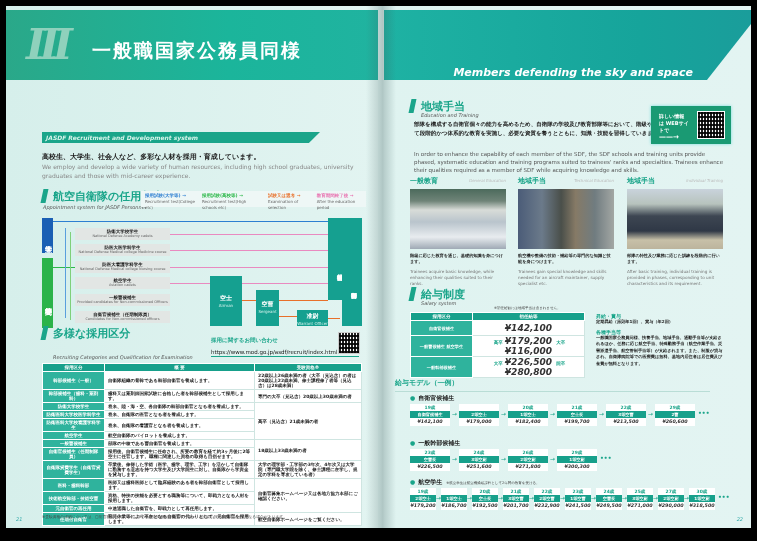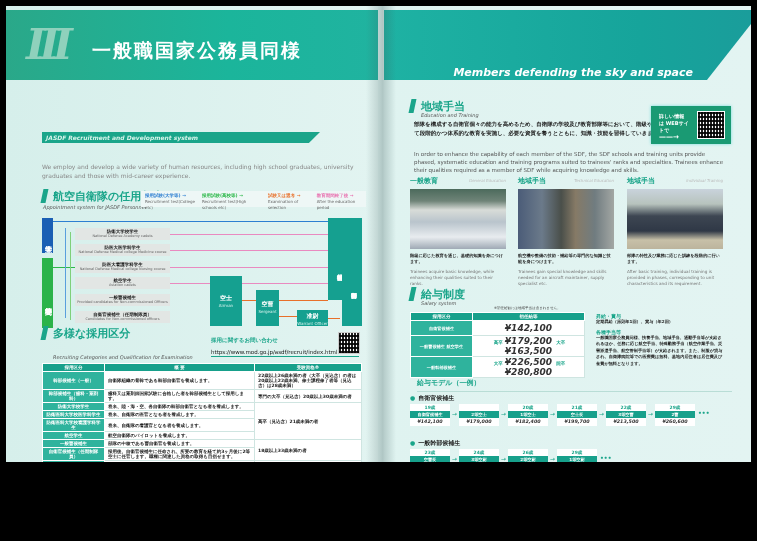--- a/index.html
+++ b/index.html
@@ -1,17 +1,17 @@
 <!DOCTYPE html>
 <html><head>
 <meta charset="utf-8">
 <style>
 *{box-sizing:border-box;margin:0;padding:0}
 html,body{width:757px;height:541px;background:#000;overflow:hidden;font-family:"DejaVu Sans",sans-serif}
-.spread{position:absolute;left:6px;top:6px;width:745px;height:456px;background:#ddf1ee;overflow:hidden}
+.spread{position:absolute;left:6px;top:6px;width:745px;height:522px;background:#ddf1ee;overflow:hidden}
 .page{position:absolute;top:0;height:522px;overflow:hidden}
 .pl{left:0;width:372px;background:linear-gradient(90deg,#d6efeb,#e2f4f1)}
 .pr{left:378px;width:367px;background:linear-gradient(90deg,#dff3f0,#e3f4f2)}
 .gutter{position:absolute;left:360px;top:0;width:30px;height:522px;background:linear-gradient(90deg,rgba(0,0,0,0) 0%,rgba(60,90,90,.22) 45%,rgba(60,90,90,.28) 55%,rgba(0,0,0,0) 100%);z-index:5}
 .hdr-l{position:absolute;left:0;top:4px;width:372px;height:70px;background:linear-gradient(90deg,#2aa889,#1bb59b 60%,#20b3a0)}
 .hdr-r{position:absolute;left:0;top:4px;width:367px;height:70px;background:linear-gradient(90deg,#1eb2a3,#16a49b 70%,#1a9d9b);clip-path:polygon(0 0,100% 0,100% 20%,88% 100%,0 100%)}
 .roman{position:absolute;left:20px;top:10px;font:italic bold 42px "DejaVu Serif",serif;color:#8fd1bc;letter-spacing:-6px}
 .sec-title{position:absolute;left:86px;top:28px;font:bold 19px "DejaVu Sans",sans-serif;color:#fff;letter-spacing:2px}
 .en-title{position:absolute;right:58px;top:56px;font:italic bold 11px "DejaVu Sans",sans-serif;color:#fff}
 .main-h{position:absolute;left:36px;top:90px;font:bold 20px "DejaVu Sans",sans-serif;color:#222;letter-spacing:2px}
@@ -52,21 +52,21 @@
 .col p.en{font-weight:normal;color:#777;margin-top:4px}
 table.sal{position:absolute;left:26px;top:306px;width:175px;border-collapse:collapse}
 table.sal th{background:#17a08b;color:#fff;font:bold 4.5px "DejaVu Sans",sans-serif;height:8px;border:1px solid #fff}
 table.sal td{border:1px solid #cfe5e1;height:15px}
 table.sal td.c1{background:#2fb39d;color:#fff;text-align:center;font:bold 4.2px "DejaVu Sans",sans-serif;border-color:#fff;width:62px}
 table.sal td.c2{background:#fff;text-align:center;font:italic bold 9px "DejaVu Sans",sans-serif;color:#333}
 table.sal td.c2 b{font:bold 4.5px "DejaVu Sans",sans-serif;color:#1aa58a;margin:0 2px 0 4px}
 .salnote{position:absolute;left:110px;top:300px;font:3.5px "DejaVu Sans",sans-serif;color:#444}
 .allow{position:absolute;left:212px;top:304px;width:130px;font:bold 4.2px "DejaVu Sans",sans-serif;color:#222;line-height:6.5px}
 .allow h5{font:bold 5px "DejaVu Sans",sans-serif;color:#1aa58a;margin-top:3px}
-.model-h{position:absolute;left:33px;top:372px;font:bold 7px "DejaVu Sans",sans-serif;color:#1aa58a;width:315px;border-bottom:1px solid #b9ddd6;padding-bottom:3px}
+.model-h{position:absolute;left:11px;top:372px;font:bold 7px "DejaVu Sans",sans-serif;color:#1aa58a;width:315px;border-bottom:1px solid #b9ddd6;padding-bottom:3px}
 .track-h{position:absolute;left:26px;font:bold 6px "DejaVu Sans",sans-serif;color:#222}
 .track-h:before{content:"●";color:#1aa58a;margin-right:3px}
 .track-h small{font:3.5px "DejaVu Sans",sans-serif;color:#444;margin-left:4px}
 .track{position:absolute;left:26px;display:flex;align-items:flex-start}
 .step{background:#fff;text-align:center;width:40px}
 .step .age{font:bold 4.5px "DejaVu Sans",sans-serif;color:#1aa58a;height:7px;line-height:7px}
 .step .rk{background:#17a08b;color:#fff;font:bold 4.2px "DejaVu Sans",sans-serif;height:7px;line-height:7px}
 .step .pay{font:italic bold 4.8px "DejaVu Sans",sans-serif;color:#333;height:8px;line-height:8px}
 .arr{color:#1aa58a;font:6px "DejaVu Sans",sans-serif;width:9px;text-align:center;padding-top:6px}
 .dots{color:#1aa58a;font:bold 6px "DejaVu Sans",sans-serif;padding:5px 0 0 3px}
@@ -78,20 +78,21 @@
 
 <div class="spread">
 
   <div class="page pl">
     <div class="hdr-l">
       <div class="roman">III</div>
       <div class="sec-title">一般職国家公務員同様</div>
     </div>
 
     <div class="main-bar">JASDF Recruitment and Development system</div>
+    <div class="lead">高校生、大学生、社会人など、多彩な人材を採用・育成しています。</div>
     <div class="lead-en">We employ and develop a wide variety of human resources, including high school graduates, university graduates and those with mid-career experience.</div>
 
     <div class="sub-h" style="left:47px;top:183px">航空自衛隊の任用制度</div>
     <div class="sub-en" style="left:37px;top:198px">Appointment system for JASDF Personnel</div>
 
     <div class="legend">
       <div class="lg" style="color:#2d7fd1"><span>採用試験(大学等)</span> →<small>Recruitment test(College etc)</small></div>
       <div class="lg" style="color:#2db84a"><span>採用試験(高校等)</span> →<small>Recruitment test(High schools etc)</small></div>
       <div class="lg" style="color:#e8702a"><span>試験又は選考</span> →<small>Examination of selection</small></div>
       <div class="lg" style="color:#e872b0"><span>教育期間終了後</span> →<small>After the education period</small></div>
@@ -261,21 +262,21 @@
           <tr>
             <th>採用区分</th>
             <th>初任給等</th>
           </tr>
       <tr>
             <td class="c1">自衛官候補生</td>
             <td class="c2"><span>¥142,100</span></td>
           </tr>
       <tr>
             <td class="c1">一般曹候補生 航空学生</td>
-            <td class="c2"><b>高卒</b><span>¥179,200</span><b>大卒</b><span>¥163,500</span></td>
+            <td class="c2"><b>高卒</b><span>¥179,200</span><b>大卒</b><span>¥116,000</span></td>
           </tr>
       <tr>
             <td class="c1">一般幹部候補生</td>
             <td class="c2"><b>大卒</b><span>¥226,500</span><b>院卒</b><span>¥280,800</span></td>
           </tr>
     </tbody>
       </table>
 
     <div class="allow">
       <h5>昇給・賞与</h5>

